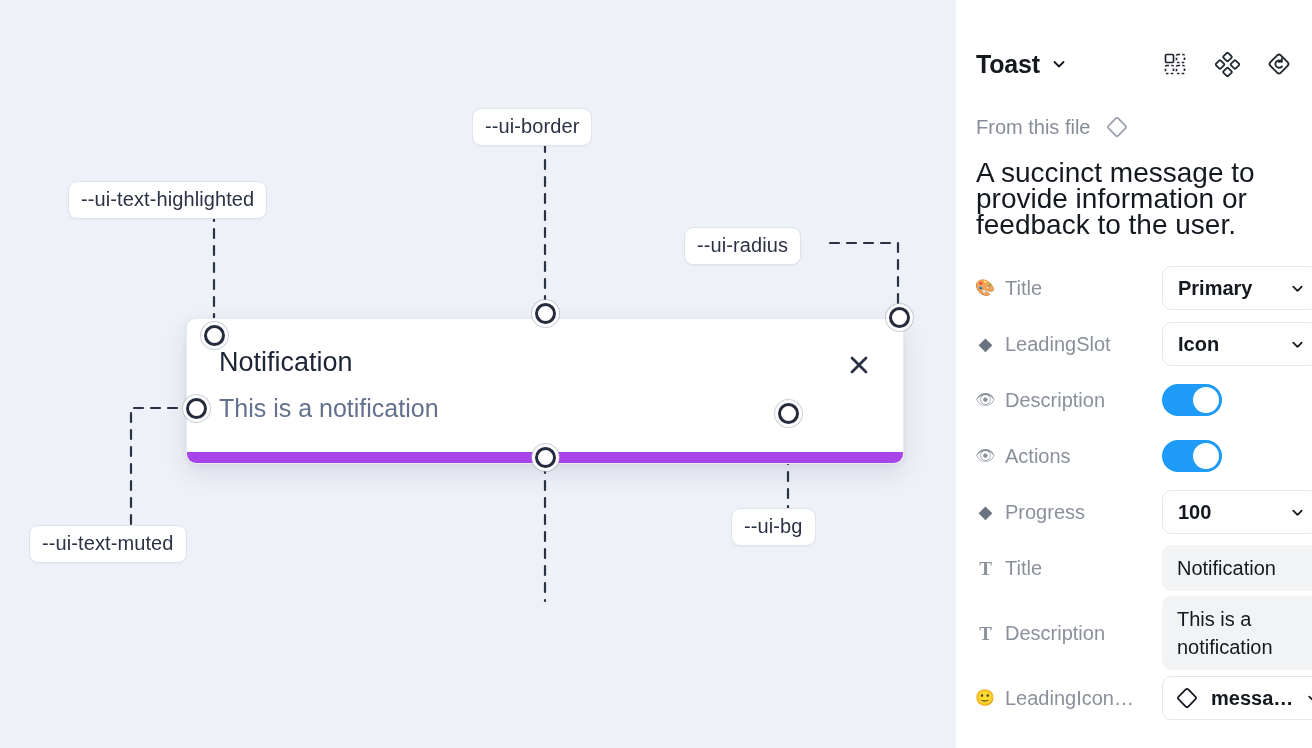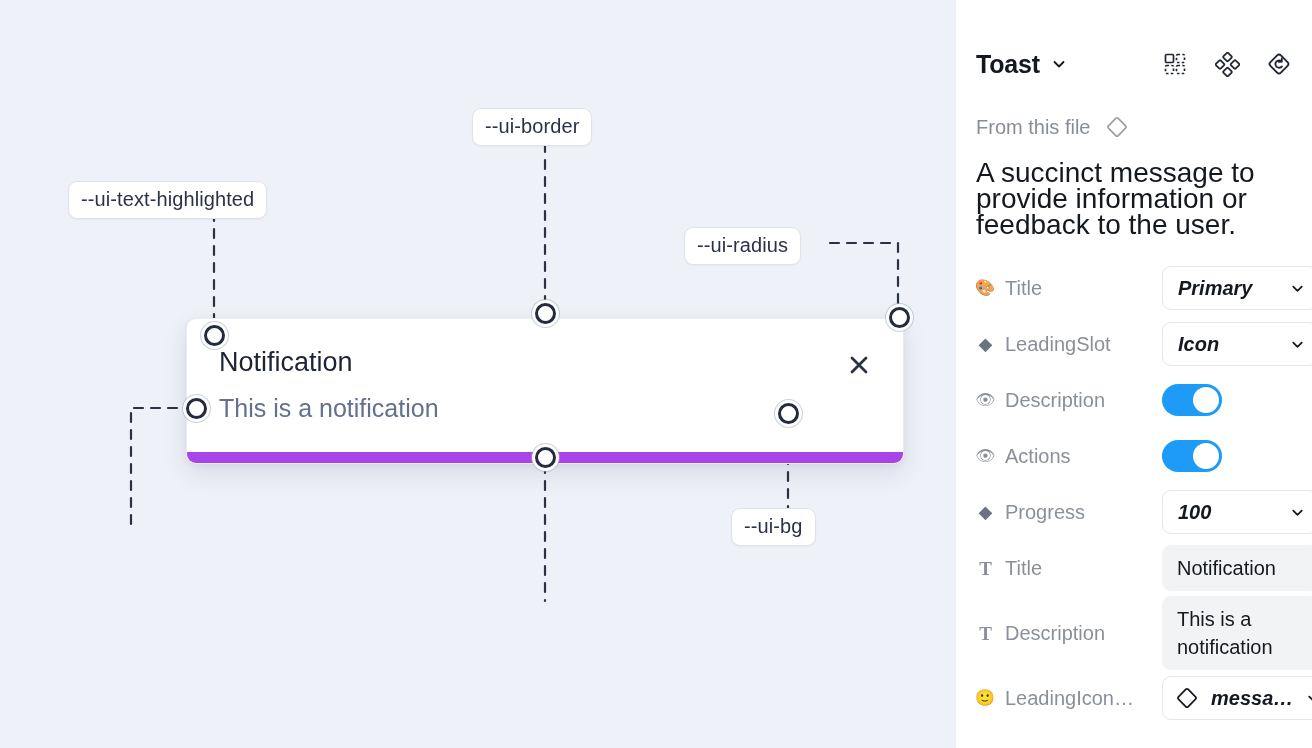--- a/index.html
+++ b/index.html
@@ -163,21 +163,21 @@
     min-height: 44px;
     border: 1px solid #e3e6ec;
     border-radius: 9px;
     background: #ffffff;
     display: flex; align-items: center;
     padding: 0 12px 0 15px;
     font-size: 20px;
     font-weight: bold;
     color: #14181f;
   }
-  .select .sel-value { flex: 1; overflow: hidden; white-space: nowrap; text-overflow: ellipsis; font-style: italic; }
+  .select .sel-value { flex: 1; overflow: hidden; white-space: nowrap; text-overflow: ellipsis; }
   .select .sel-caret { margin-left: 8px; display: flex; color: #14181f; }
   .select .sel-diamond { display: flex; margin-right: 11px; color: #14181f; }
 
   .textfield {
     width: 156px;
     min-height: 44px;
     border-radius: 9px;
     background: #f2f3f5;
     display: flex; align-items: center;
     padding: 9px 15px;
@@ -239,20 +239,21 @@
     <div class="handle" style="left:204px; top:325px;"></div>
     <div class="handle" style="left:535px; top:303px;"></div>
     <div class="handle" style="left:889px; top:307px;"></div>
     <div class="handle" style="left:186px; top:398px;"></div>
     <div class="handle" style="left:778px; top:403px;"></div>
     <div class="handle" style="left:535px; top:447px;"></div>
 
     <div class="token-pill" style="left:68px; top:181px;">--ui-text-highlighted</div>
     <div class="token-pill" style="left:472px; top:108px;">--ui-border</div>
     <div class="token-pill" style="left:684px; top:227px;">--ui-radius</div>
+    <div class="token-pill" style="left:29px; top:525px;">--ui-text-muted</div>
     <div class="token-pill" style="left:731px; top:508px;">--ui-bg</div>
   </div>
 
   <div class="panel">
 
     <div class="panel-header">
       <div class="panel-title">Toast</div>
       <span class="title-caret">
         <svg width="16" height="16" viewBox="0 0 16 16" fill="none" stroke="currentColor" stroke-width="1.8" stroke-linecap="round" stroke-linejoin="round">
           <path d="M3.5 6 L8 10.5 L12.5 6"></path>

